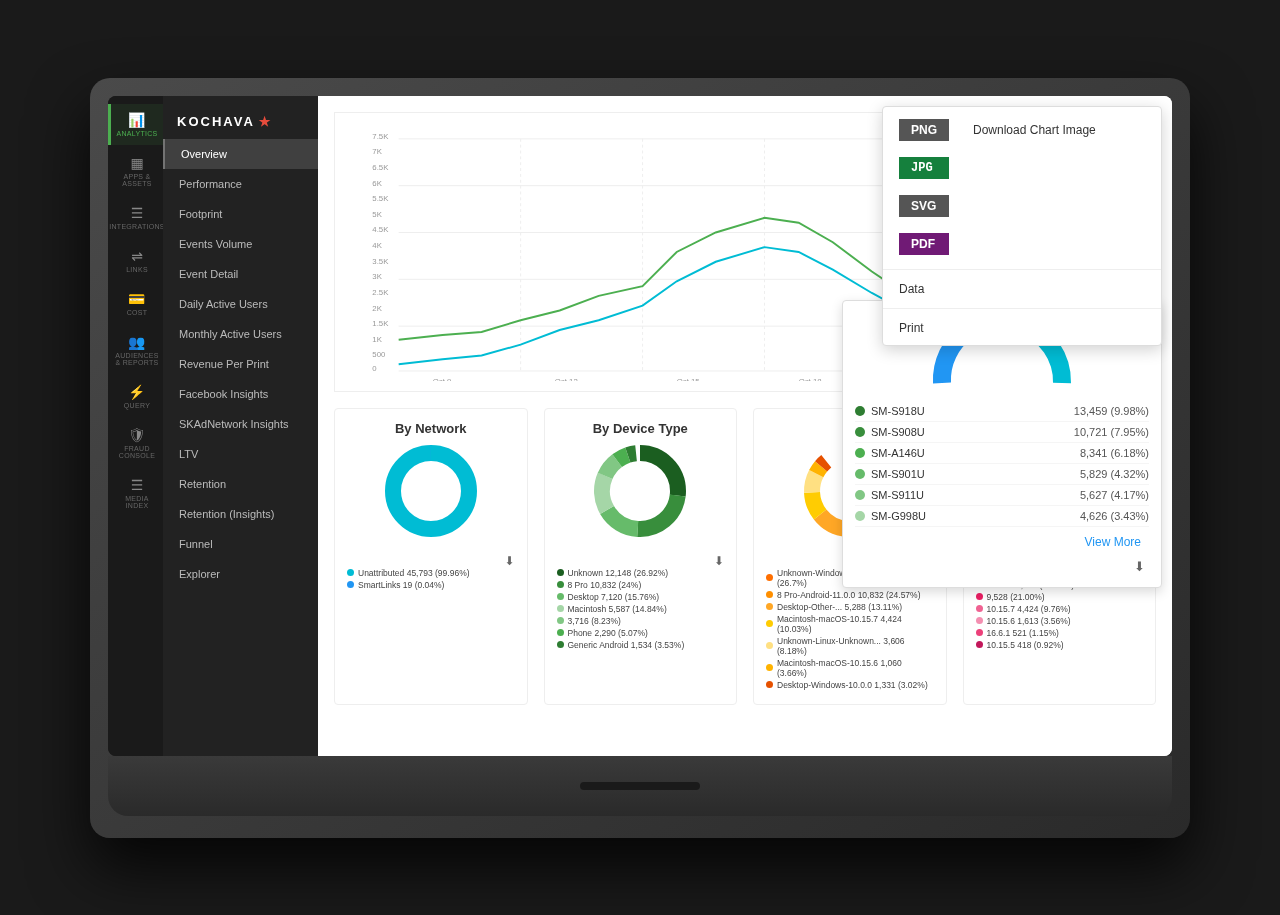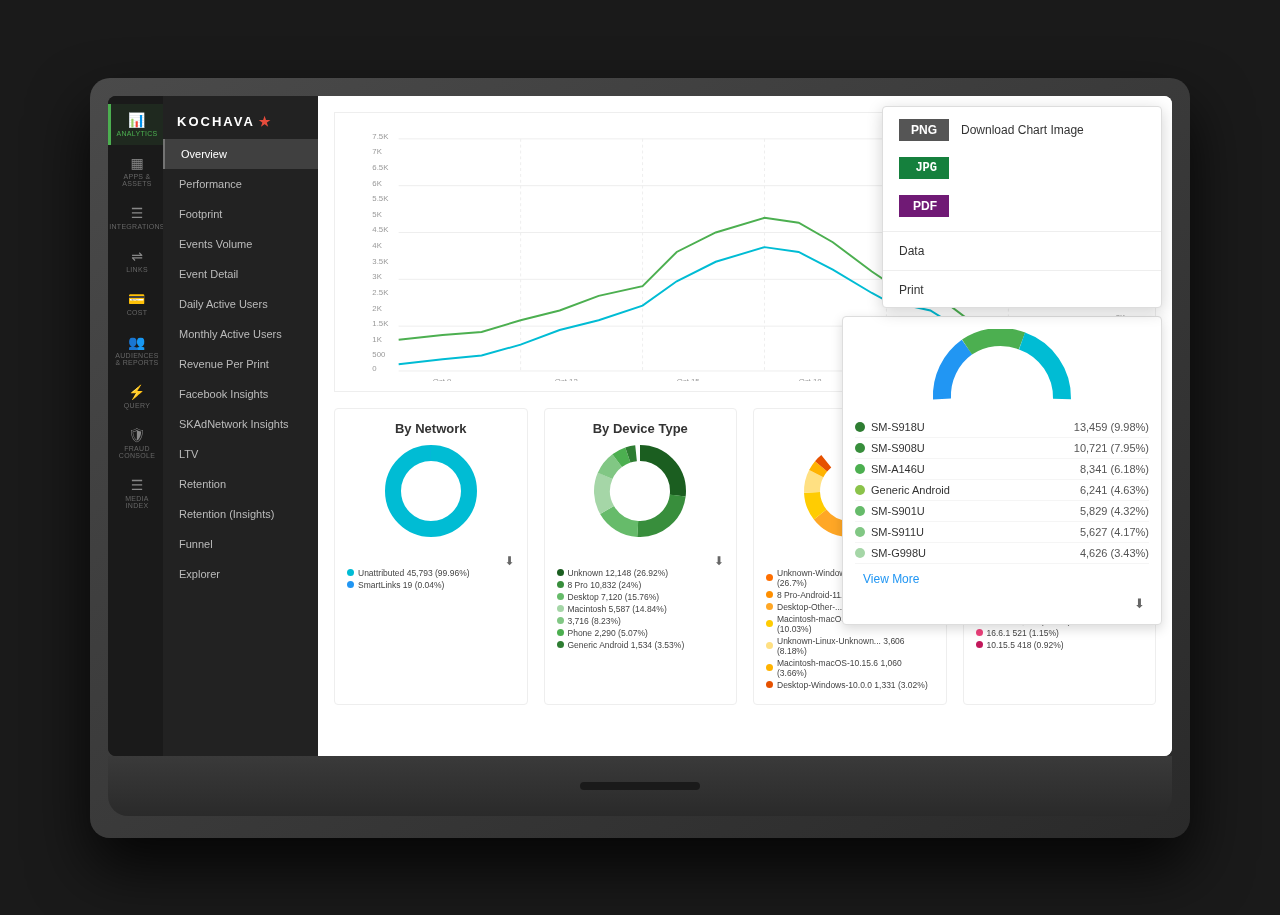--- a/index.html
+++ b/index.html
@@ -147,22 +147,22 @@
       align-items: center;
     }
     .format-label {
       font-size: 12px;
       font-weight: 600;
       color: #555;
       background: #555;
       color: #fff;
       padding: 4px 12px;
       min-width: 50px;
-      text-align: right;
-      margin-right: 12px;
+      text-align: left;
+      margin-right: 24px;
     }
     .format-label.png { background: #555; }
     .format-label.jpg { background: #15803d; font-family: Liberation Mono, monospace; }
     .format-label.svg { background: #555; }
     .format-label.pdf { background: #701a75; }
     .context-divider {
       border: none;
       border-top: 1px solid #eee;
       margin: 2px 0;
     }
@@ -204,21 +204,21 @@
     }
     .device-name {
       font-size: 11px;
       color: #333;
     }
     .device-value {
       font-size: 11px;
       color: #555;
     }
     .view-more-link {
-      text-align: left;
+      text-align: right;
       padding: 8px;
       color: #2196f3;
       font-size: 12px;
       cursor: pointer;
     }
     
     .half-donut-wrapper {
       display: flex;
       justify-content: center;
       margin-bottom: 8px;
@@ -575,30 +575,33 @@
         <div class="context-menu" style="top:10px; right:10px; width:280px;">
           <div style="display:flex; flex-direction:column; padding:4px 0;">
             <div class="format-item">
               <span class="format-label png">PNG</span>
               <span style="font-size:12px;color:#333;">Download Chart Image</span>
             </div>
             <div class="format-item">
               <span class="format-label jpg">JPG</span>
             </div>
             <div class="format-item">
+              <span class="format-label svg">SVG</span>
+            </div>
+            <div class="format-item">
               <span class="format-label pdf">PDF</span>
             </div>
           </div>
           <hr class="context-divider">
           <div class="context-action">Data</div>
           <hr class="context-divider">
           <div class="context-action">Print</div>
         </div>
 
-        <div class="device-panel" style="top:20px; right: 10px; margin-top: 200px;">
+        <div class="device-panel" style="top:4px; right: 10px; margin-top: 200px;">
 
           <div class="half-donut-wrapper">
             <svg width="140" height="80" viewBox="0 0 140 80">
 
               <path d="M 10 70 A 60 60 0 0 1 35 18" fill="none" stroke="#2196f3" stroke-width="18"></path>
               <path d="M 35 18 A 60 60 0 0 1 90 12" fill="none" stroke="#4caf50" stroke-width="18"></path>
               <path d="M 90 12 A 60 60 0 0 1 130 70" fill="none" stroke="#00bcd4" stroke-width="18"></path>
             </svg>
           </div>
           <div id="device-list">
@@ -618,27 +621,20 @@
   </div>
               <div class="device-list-item">
     <div class="device-left">
       <div class="device-dot" style="background:#4caf50"></div>
       <span class="device-name">SM-A146U</span>
     </div>
     <span class="device-value">8,341 (6.18%)</span>
   </div>
               <div class="device-list-item">
     <div class="device-left">
-      <div class="device-dot" style="background:#8bc34a"></div>
-      <span class="device-name">Generic Android</span>
-    </div>
-    <span class="device-value">6,241 (4.63%)</span>
-  </div>
-              <div class="device-list-item">
-    <div class="device-left">
       <div class="device-dot" style="background:#66bb6a"></div>
       <span class="device-name">SM-S901U</span>
     </div>
     <span class="device-value">5,829 (4.32%)</span>
   </div>
               <div class="device-list-item">
     <div class="device-left">
       <div class="device-dot" style="background:#81c784"></div>
       <span class="device-name">SM-S911U</span>
     </div>

